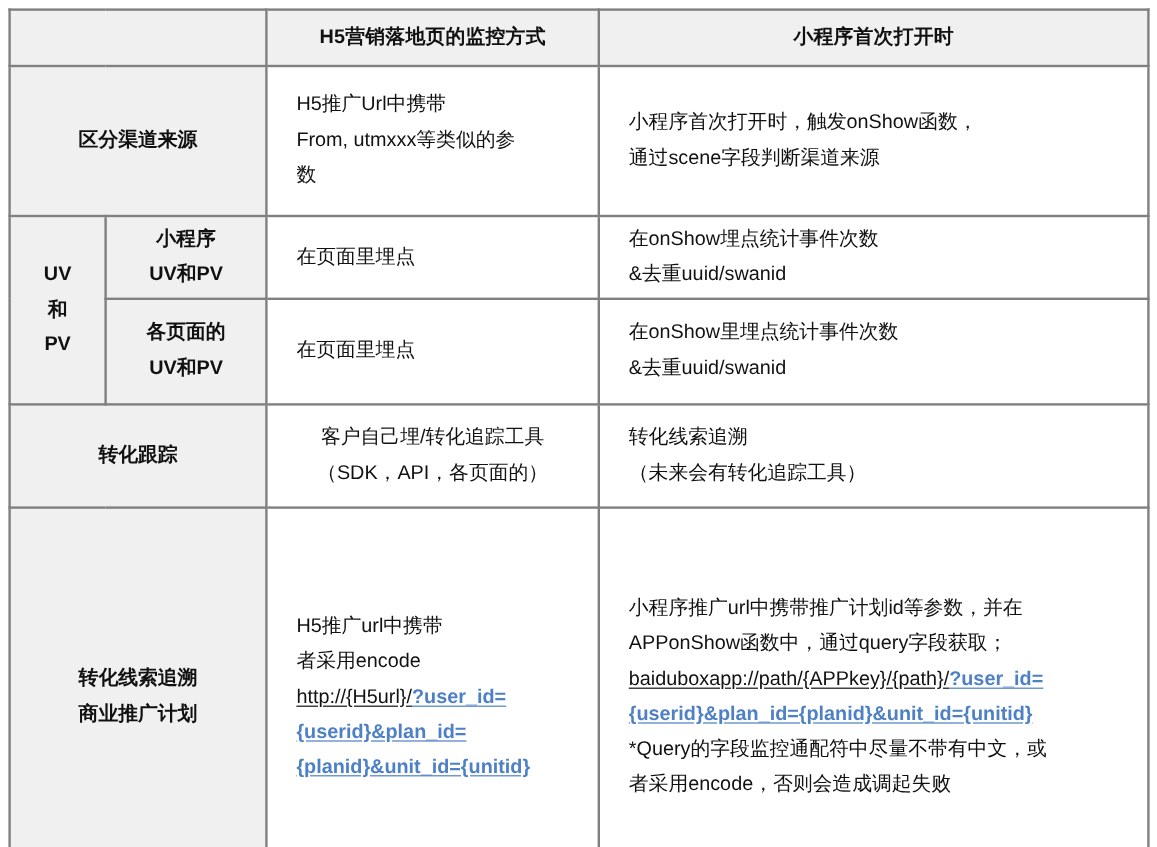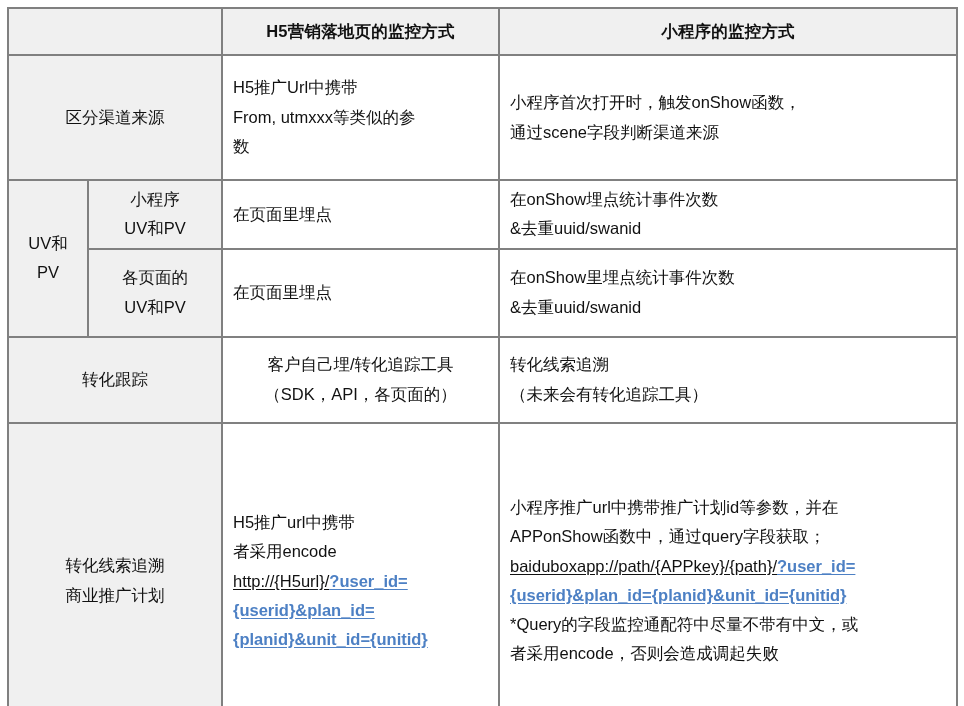--- a/index.html
+++ b/index.html
@@ -24,21 +24,21 @@
   table.cmp {
     border-collapse: collapse;
     width: 951px;
     height: 693px;
     table-layout: fixed;
     border: 2px solid #808080;
   }
 
   table.cmp td {
     border: 2px solid #808080;
-    padding: 4px 10px;
+    padding: 4px 24px;
     font-size: 16.5px;
     line-height: 1.78;
     color: #111111;
     vertical-align: middle;
     box-sizing: border-box;
     word-break: break-word;
   }
 
   
   td.hdr {
@@ -46,21 +46,21 @@
     font-weight: bold;
     text-align: center;
     font-size: 17px;
     letter-spacing: .2px;
   }
   td.hdr-blank {
     background: #f0f0f0;
   }
   td.rowlabel {
     background: #f0f0f0;
-    font-weight: normal;
+    font-weight: bold;
     text-align: center;
     font-size: 17px;
   }
   td.body {
     background: #ffffff;
     text-align: left;
   }
   td.body-center {
     background: #ffffff;
     text-align: center;
@@ -107,21 +107,21 @@
       <col class="c-lab1">
       <col class="c-lab2">
       <col class="c-h5">
       <col class="c-mp">
     </colgroup>
     <tbody>
 
       <tr>
         <td class="hdr-blank" colspan="2" style="height:47px"></td>
         <td class="hdr">H5营销落地页的监控方式</td>
-        <td class="hdr">小程序的监控方式</td>
+        <td class="hdr">小程序首次打开时</td>
       </tr>
 
       <tr>
         <td class="rowlabel" colspan="2" style="height:125px">区分渠道来源</td>
         <td class="body tight">
           <span class="line">H5推广Url中携带</span>
           <span class="line">From, utmxxx等类似的参</span>
           <span class="line">数</span>
         </td>
         <td class="body tall">

